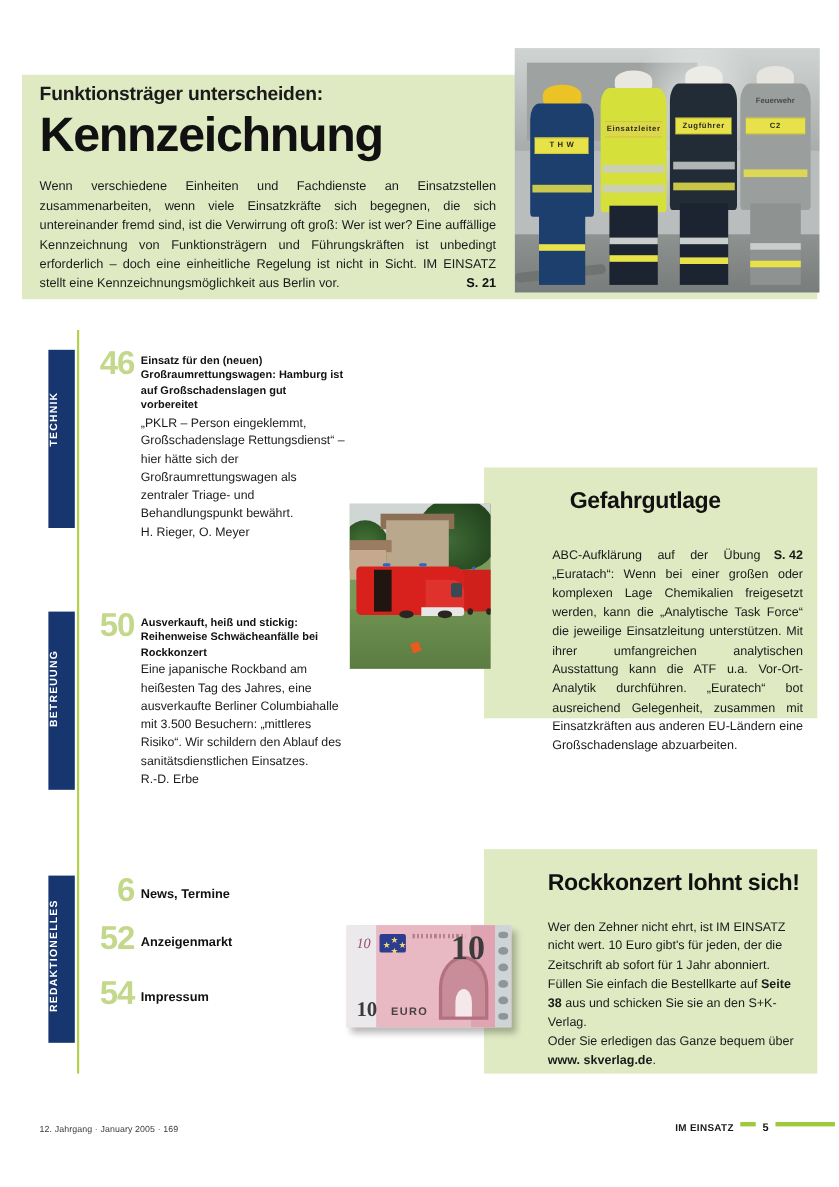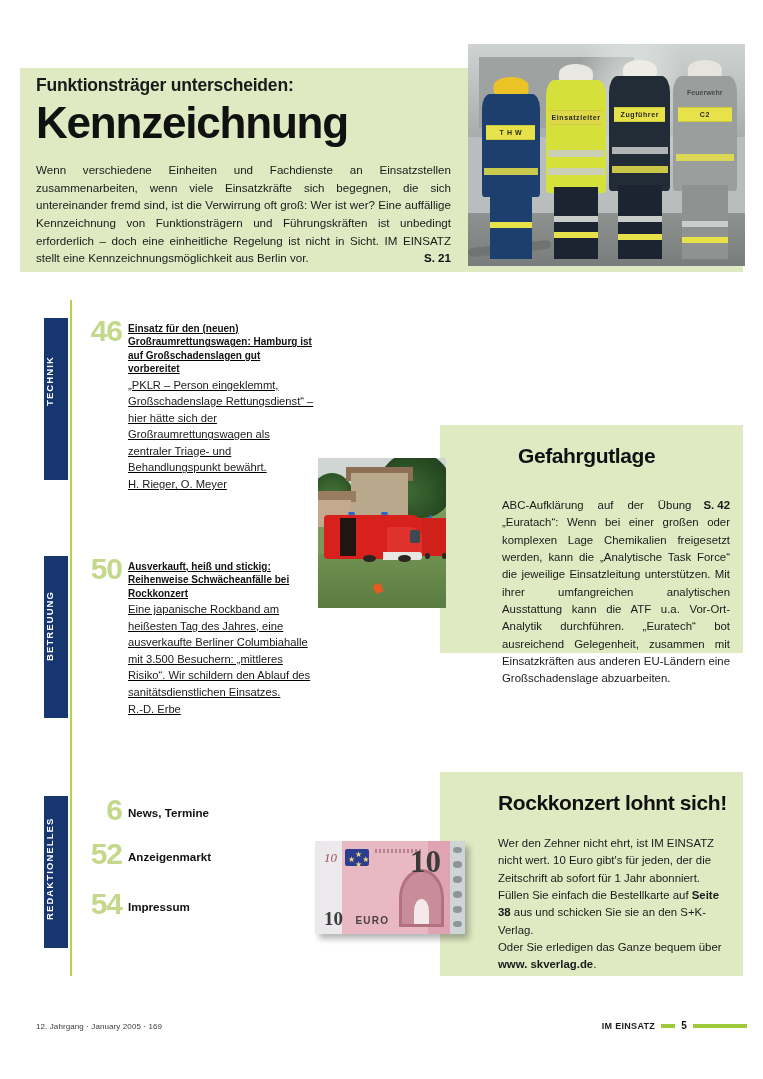--- a/index.html
+++ b/index.html
@@ -157,21 +157,21 @@
     text-align: center;
     width: 24px;
   }
   #tab-technik { top: 318px; height: 162px; }
   #tab-technik span { height: 162px; padding-top: 36px; box-sizing: border-box; }
   #tab-betreuung { top: 556px; height: 162px; }
   #tab-betreuung span { height: 162px; padding-top: 22px; box-sizing: border-box; }
   #tab-redaktionelles { top: 796px; height: 152px; }
   #tab-redaktionelles span { height: 152px; padding-top: 6px; box-sizing: border-box; }
 
-  .toc-entry { position: absolute; left: 82px; width: 232px; text-decoration: underline; }
+  .toc-entry { position: absolute; left: 82px; width: 232px; }
   .toc-num {
     position: absolute;
     left: 0;
     top: -6px;
     width: 40px;
     text-align: right;
     font-size: 30px;
     font-weight: bold;
     color: #c3d88a;
     letter-spacing: -1px;
@@ -375,24 +375,24 @@
   #footer-left {
     position: absolute;
     left: 36px;
     top: 1022px;
     font-size: 8px;
     color: #3a3a3a;
     letter-spacing: .1px;
   }
   #footer-right {
     position: absolute;
-    right: 16px;
+    right: 4px;
     top: 1020px;
     display: flex;
-    align-items: center;
+    align-items: flex-start;
     gap: 6px;
     font-size: 9px;
     font-weight: bold;
     color: #1a1a1a;
     letter-spacing: .3px;
   }
   .foot-dash { width: 14px; height: 4px; background: #9ec93a; display: block; }
   .foot-bar  { width: 54px; height: 4px; background: #9ec93a; display: block; }
   #footer-pageno { font-size: 10px; font-weight: bold; color: #111; }
 </style>

